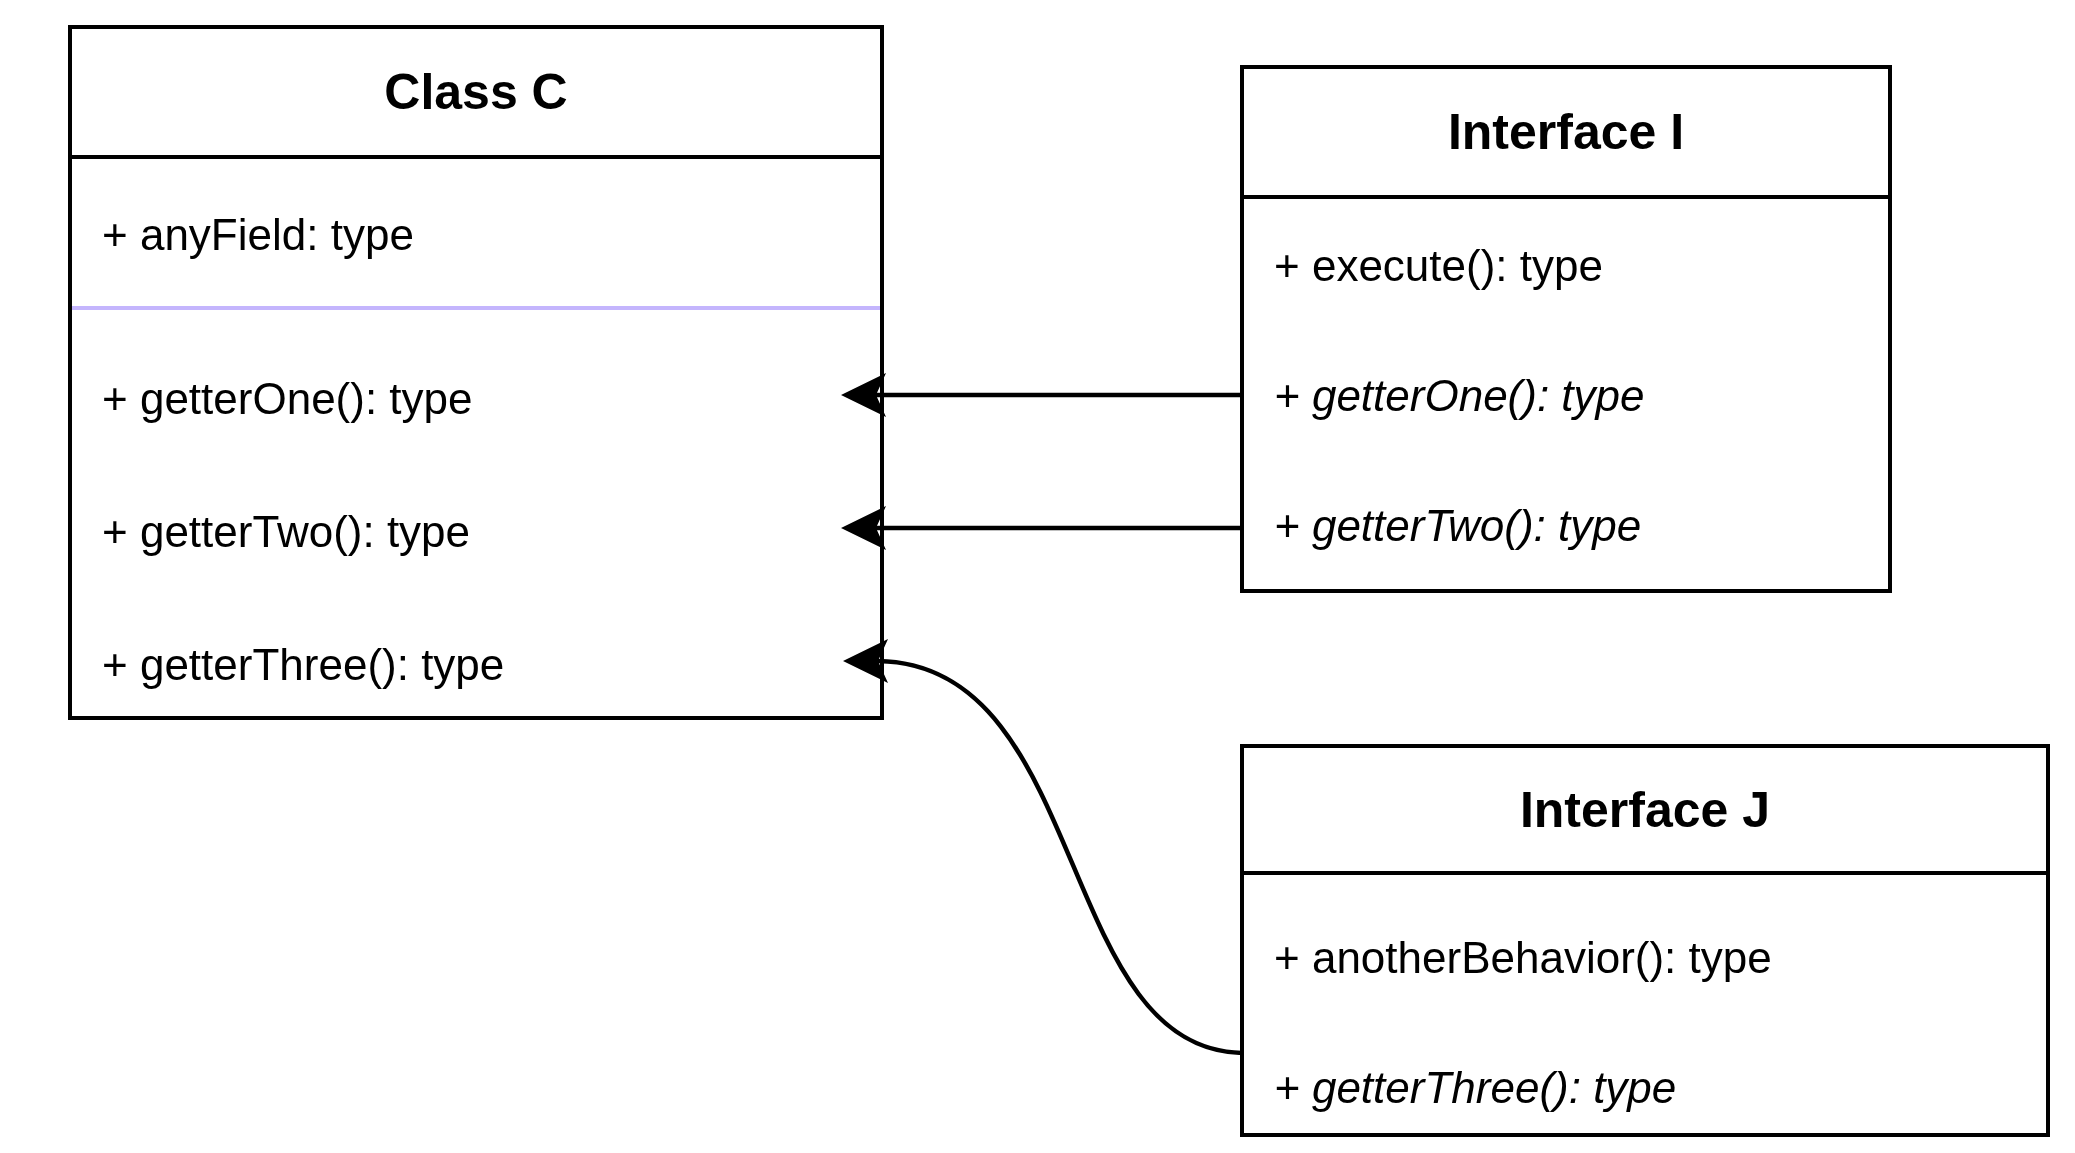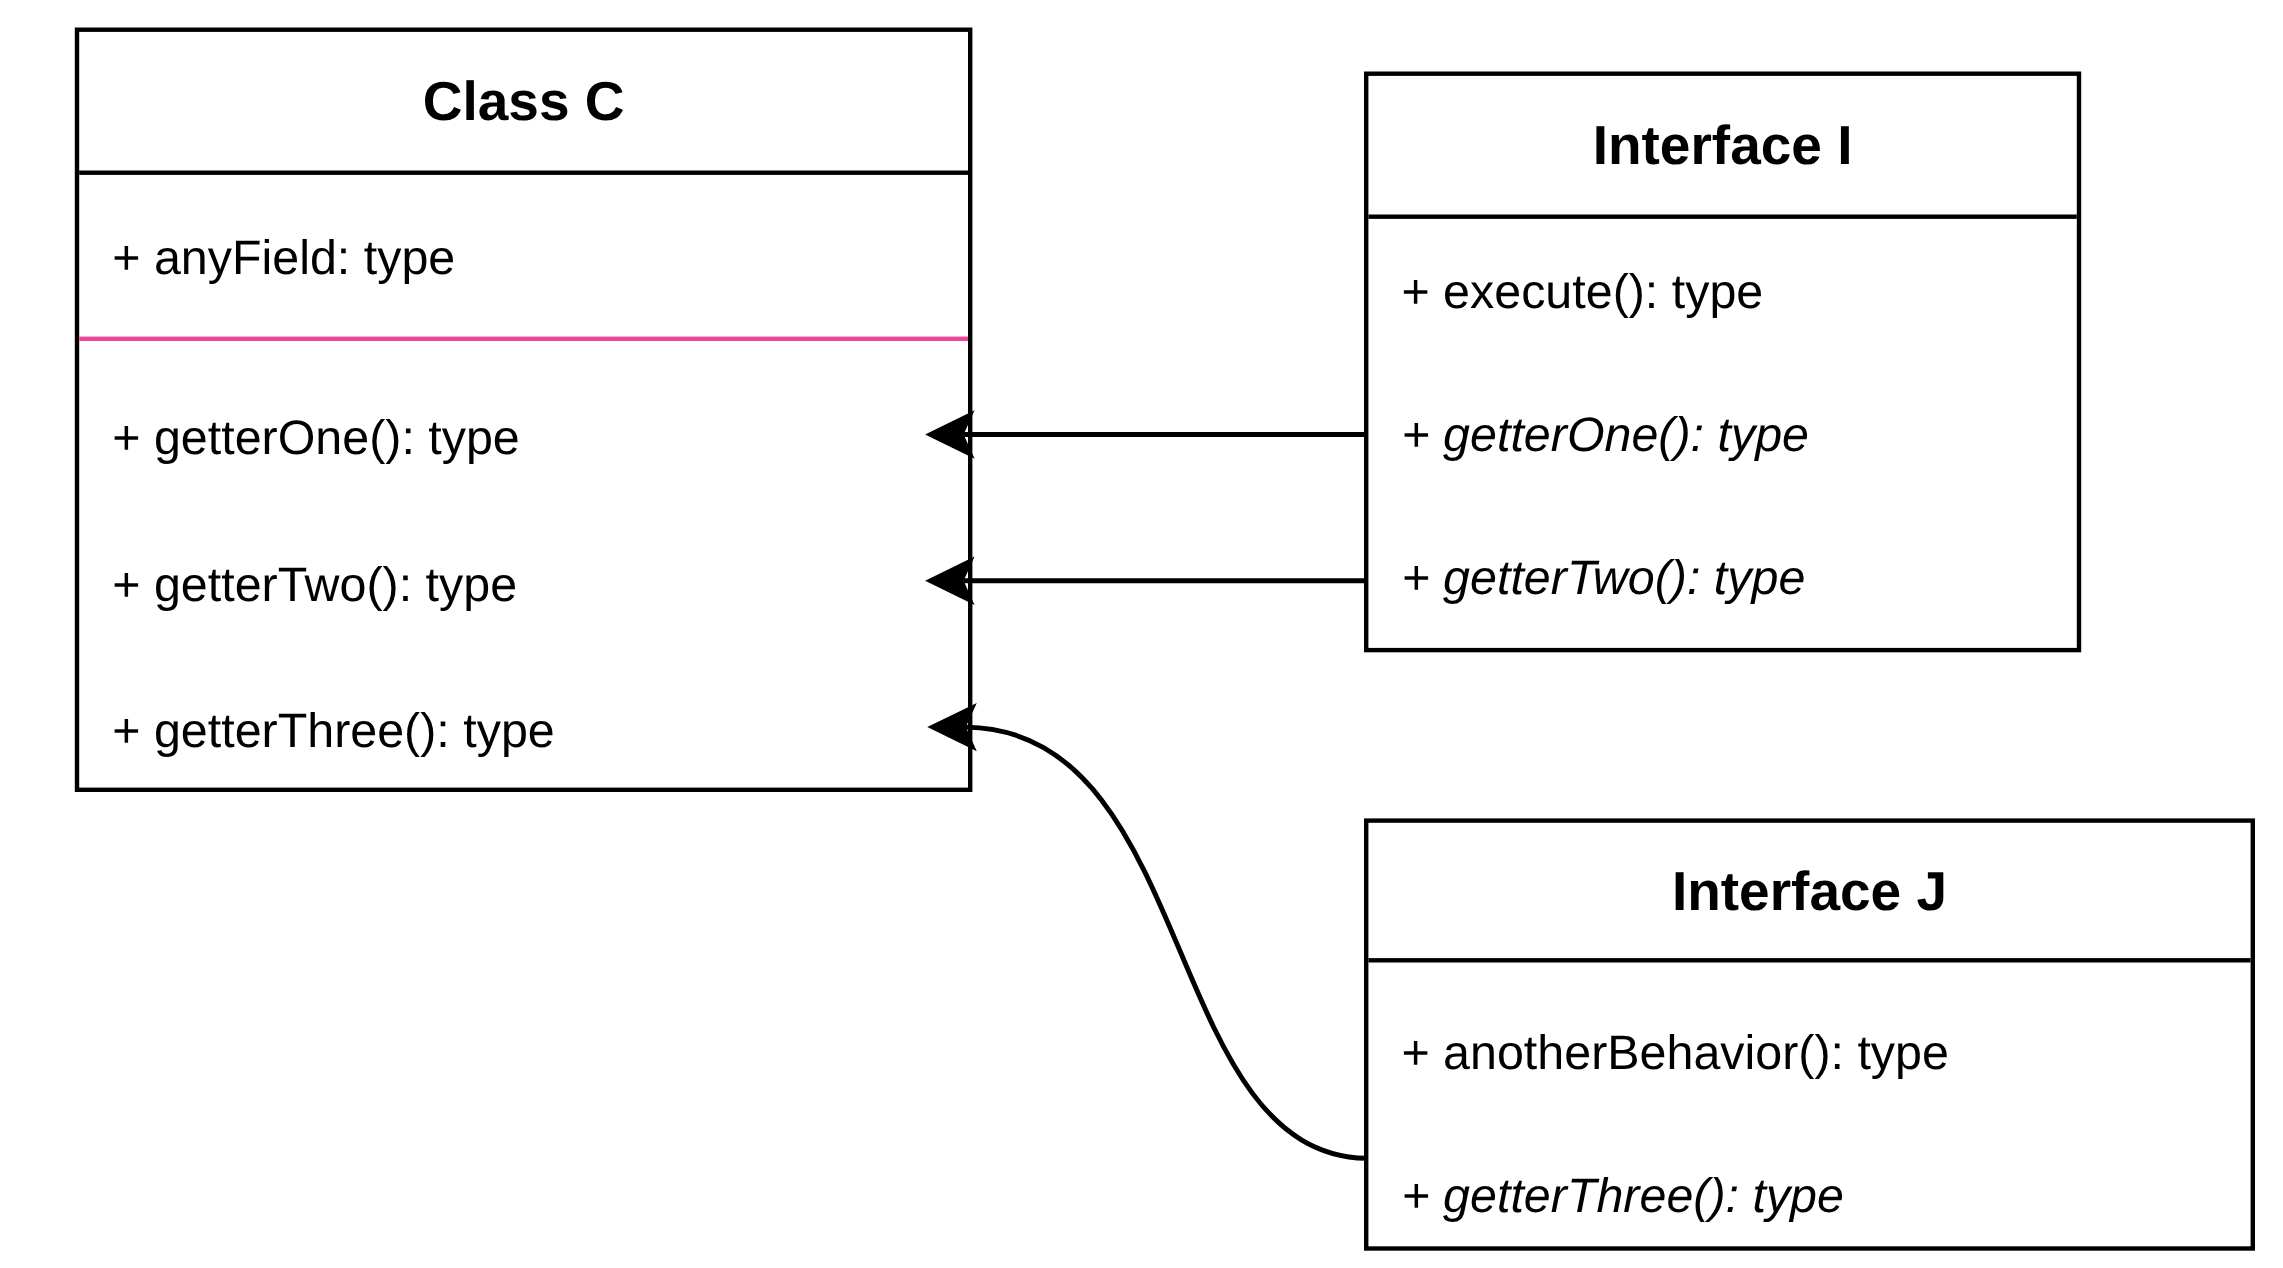--- a/index.html
+++ b/index.html
@@ -39,21 +39,21 @@
     display: flex;
     align-items: center;
     font-size: 44px;
     white-space: nowrap;
   }
   .italic { font-style: italic; }
 
   
   #box-class-c { left: 22px; top: 25px; width: 816px; height: 695px; margin-left: 46px; }
   #box-class-c .uml-title { height: 130px; }
-  #box-class-c .fields { height: 151px; border-bottom: 4px solid #ec4899; }
+  #box-class-c .fields { height: 151px; border-bottom: 4px solid #c4b5fd; }
   #box-class-c .fields .uml-member { height: 151px; }
   #box-class-c .methods { padding-top: 22px; }
   #box-class-c .methods .uml-member { height: 133px; }
 
   
   #box-interface-i { left: 1240px; top: 65px; width: 652px; height: 528px; }
   #box-interface-i .uml-title { height: 130px; }
   #box-interface-i .methods { padding-top: 2px; }
   #box-interface-i .methods .uml-member { height: 130px; }
 

